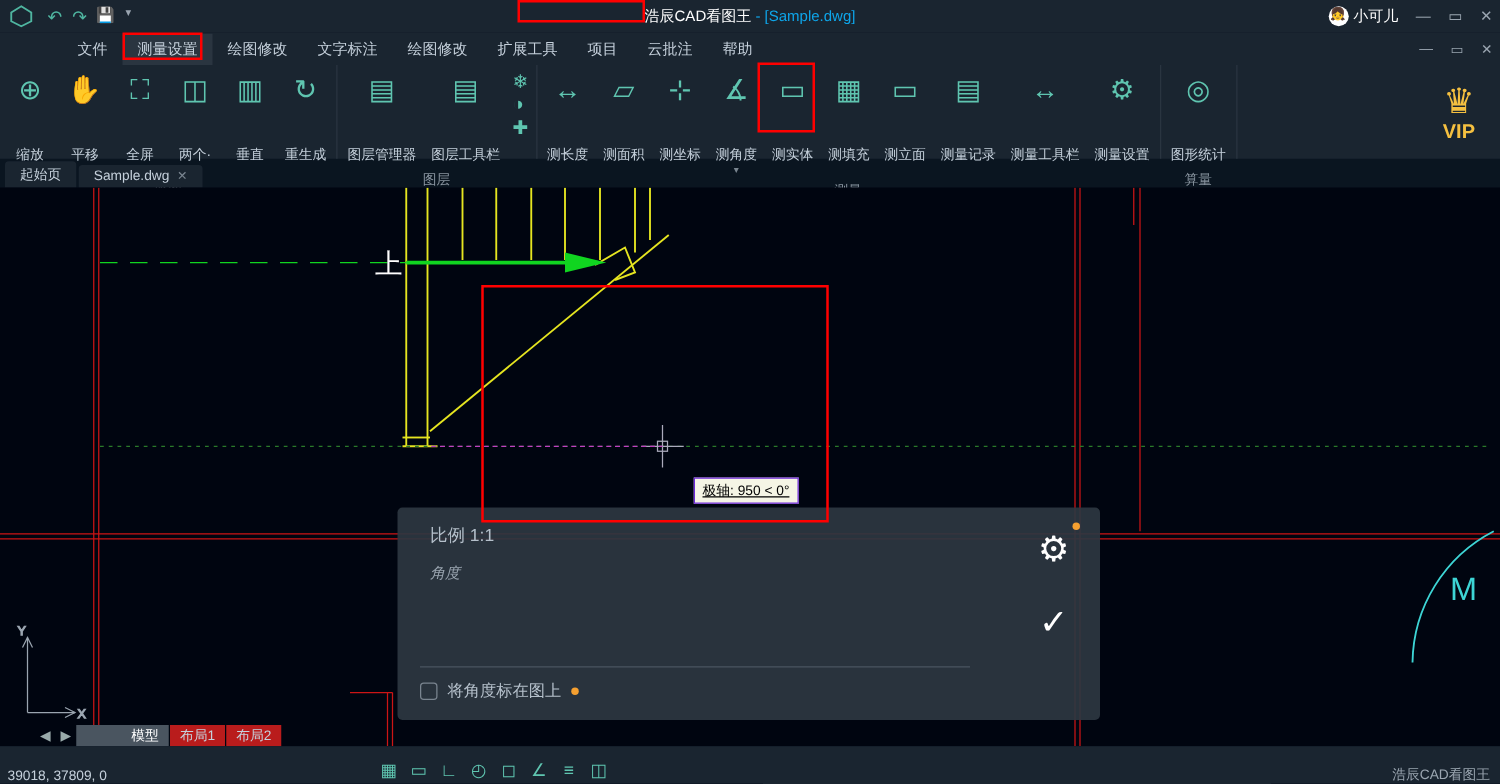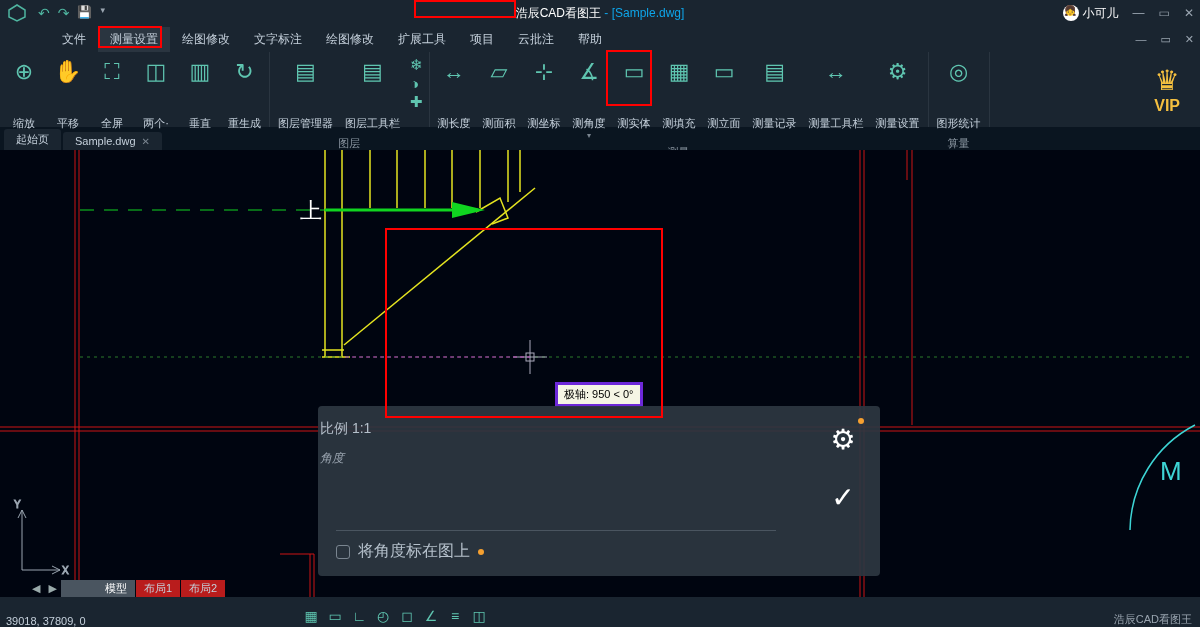--- a/index.html
+++ b/index.html
@@ -42,30 +42,30 @@
 
 .doctabs { height: 22px; background: #0a1520; display: flex; align-items: flex-end; padding-left: 4px; }
 .doctab { padding: 3px 12px; font-size: 11px; background: #1a2530; color: #c5d0db; border-radius: 3px 3px 0 0; margin-right: 2px; display:flex; gap:6px; align-items:center;}
 .doctab .close { font-size: 10px; color: #7a8590; }
 
 
 .canvas { position: absolute; top: 150px; left: 0; right: 0; bottom: 30px; background: #000510; overflow: hidden; }
 .canvas svg { width: 100%; height: 100%; }
 
 
-.angle-panel { position: absolute; left: 318px; top: 406px; width: 562px; height: 170px; background: rgba(45,55,65,0.92); border-radius: 4px; padding: 14px 2px; }
+.angle-panel { position: absolute; left: 318px; top: 406px; width: 562px; height: 170px; background: rgba(45,55,65,0.92); border-radius: 4px; padding: 14px 26px; }
 .angle-panel .ptitle { font-size: 14px; color: #b5c0cb; margin-bottom: 12px; }
 .angle-panel .plabel { font-size: 12px; color: #9aa5b0; font-style: italic; }
 .angle-panel .actions { position: absolute; right: 18px; top: 14px; display: flex; flex-direction: column; gap: 20px; }
 .angle-panel .actions .btn { width: 38px; height: 38px; color: #fff; font-size: 28px; display:flex; align-items:center; justify-content:center; position:relative;}
 .angle-panel .dot { position: absolute; top: -2px; right: -2px; width: 6px; height: 6px; background: #f5a030; border-radius: 50%; }
-.angle-panel .checkbox-row { position: absolute; bottom: 14px; left: 18px; display: flex; align-items: center; gap: 8px; font-size: 16px; color: #b5c0cb; border-top: 1px solid #4a5560; padding-top: 10px; width: 440px;}
+.angle-panel .checkbox-row { position: absolute; bottom: 14px; left: 18px; display: flex; align-items: center; gap: 8px; font-size: 13px; color: #b5c0cb; border-top: 1px solid #4a5560; padding-top: 10px; width: 440px;}
 .angle-panel .checkbox { width: 14px; height: 14px; border: 1px solid #7a8590; border-radius: 3px; }
 
-.tooltip { position: absolute; background: #f5f5e5; color: #000; border: 3px solid #6d28d9; font-size: 11px; padding: 2px 6px; }
+.tooltip { position: absolute; background: #f5f5e5; color: #000; border: 1px solid #6d28d9; font-size: 11px; padding: 2px 6px; text-decoration: underline; }
 
 
 .modeltabs { position: absolute; bottom: 30px; left: 0; height: 18px; display: flex; font-size: 11px; align-items:center; padding-left: 28px;}
 .modeltabs .scroll { color:#9aa; padding:0 4px;}
 .modeltabs .mtab { background: #b91c1c; padding: 1px 8px; margin-right:1px;}
 .modeltabs .mtab.active { background: #4a5560; color:#fff;padding-left:44px; }
 
 .statusbar { position: absolute; bottom: 0; left: 0; right: 0; height: 30px; background: #1a2530; display: flex; align-items: flex-end; }
 .statusbar .coords { font-size: 11px; color: #c5d0db; padding-left: 6px; }
 .statusbar .tools { position: absolute; left: 300px; display: flex; gap: 2px; }

